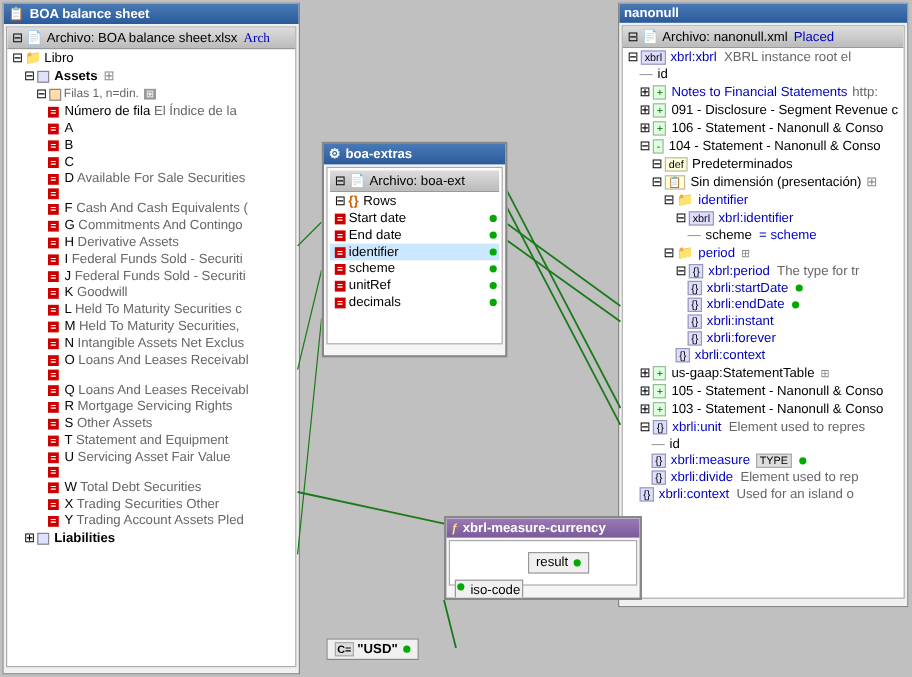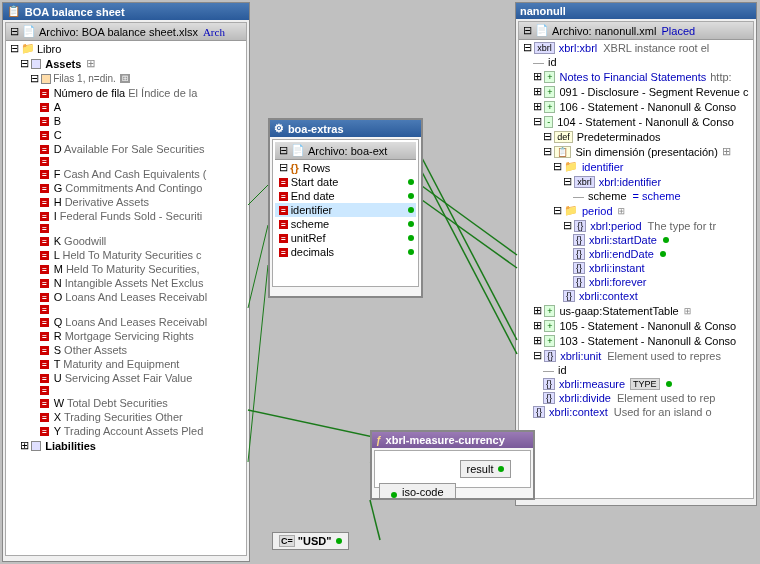--- a/index.html
+++ b/index.html
@@ -229,20 +229,21 @@
       <div class="tree-item indent-4">
         <span class="field-icon">=</span>
         <span>H  <span class="text-gray">Derivative Assets</span></span>
       </div>
       <div class="tree-item indent-4">
         <span class="field-icon">=</span>
         <span>I  <span class="text-gray">Federal Funds Sold - Securiti</span></span>
       </div>
       <div class="tree-item indent-4">
         <span class="field-icon">=</span>
+        <span>J  <span class="text-gray">Federal Funds Sold - Securiti</span></span>
       </div>
       <div class="tree-item indent-4">
         <span class="field-icon">=</span>
         <span>K  <span class="text-gray">Goodwill</span></span>
       </div>
       <div class="tree-item indent-4">
         <span class="field-icon">=</span>
         <span>L  <span class="text-gray">Held To Maturity Securities c</span></span>
       </div>
       <div class="tree-item indent-4">
@@ -267,21 +268,21 @@
       <div class="tree-item indent-4">
         <span class="field-icon">=</span>
         <span>R  <span class="text-gray">Mortgage Servicing Rights</span></span>
       </div>
       <div class="tree-item indent-4">
         <span class="field-icon">=</span>
         <span>S  <span class="text-gray">Other Assets</span></span>
       </div>
       <div class="tree-item indent-4">
         <span class="field-icon">=</span>
-        <span>T  <span class="text-gray">Maturity and Equipment</span></span>
+        <span>T  <span class="text-gray">Statement and Equipment</span></span>
       </div>
       <div class="tree-item indent-4">
         <span class="field-icon">=</span>
         <span>U  <span class="text-gray">Servicing Asset Fair Value</span></span>
       </div>
       <div class="tree-item indent-4">
         <span class="field-icon">=</span>
       </div>
       <div class="tree-item indent-4">
         <span class="field-icon">=</span>
@@ -352,21 +353,21 @@
     </div>
   </div>
 </div>
 
 <div class="panel panel-xbrl-measure" style="background:#f5f5f5; border:2px solid #888;">
   <div class="panel-title" style="background: linear-gradient(to bottom, #9a7ab5, #7a5a9a);">
     <span style="font-size:10px; color:#ffdd88;">ƒ</span>
     <span>xbrl-measure-currency</span>
   </div>
   <div style="background: white; margin: 2px; border: 1px solid #aaa; height: calc(100% - 28px); display: flex; gap: 4px; align-items: center; padding: 4px;">
-    <div style="background:#f0f0f0; border:1px solid #999; padding:2px 11px; display:flex; align-items:flex-end; gap:3px;margin-top:45px;">
+    <div style="background:#f0f0f0; border:1px solid #999; padding:2px 1px; display:flex; align-items:flex-start; gap:3px;margin-top:45px;">
       <span class="connector-dot-left"></span>
       <span>iso-code</span>
     </div>
     <div style="background:#f0f0f0; border:1px solid #999; padding:2px 6px; display:flex; align-items:center; gap:3px;">
       <span>result</span>
       <span class="dot-connector"></span>
     </div>
   </div>
 </div>
 

